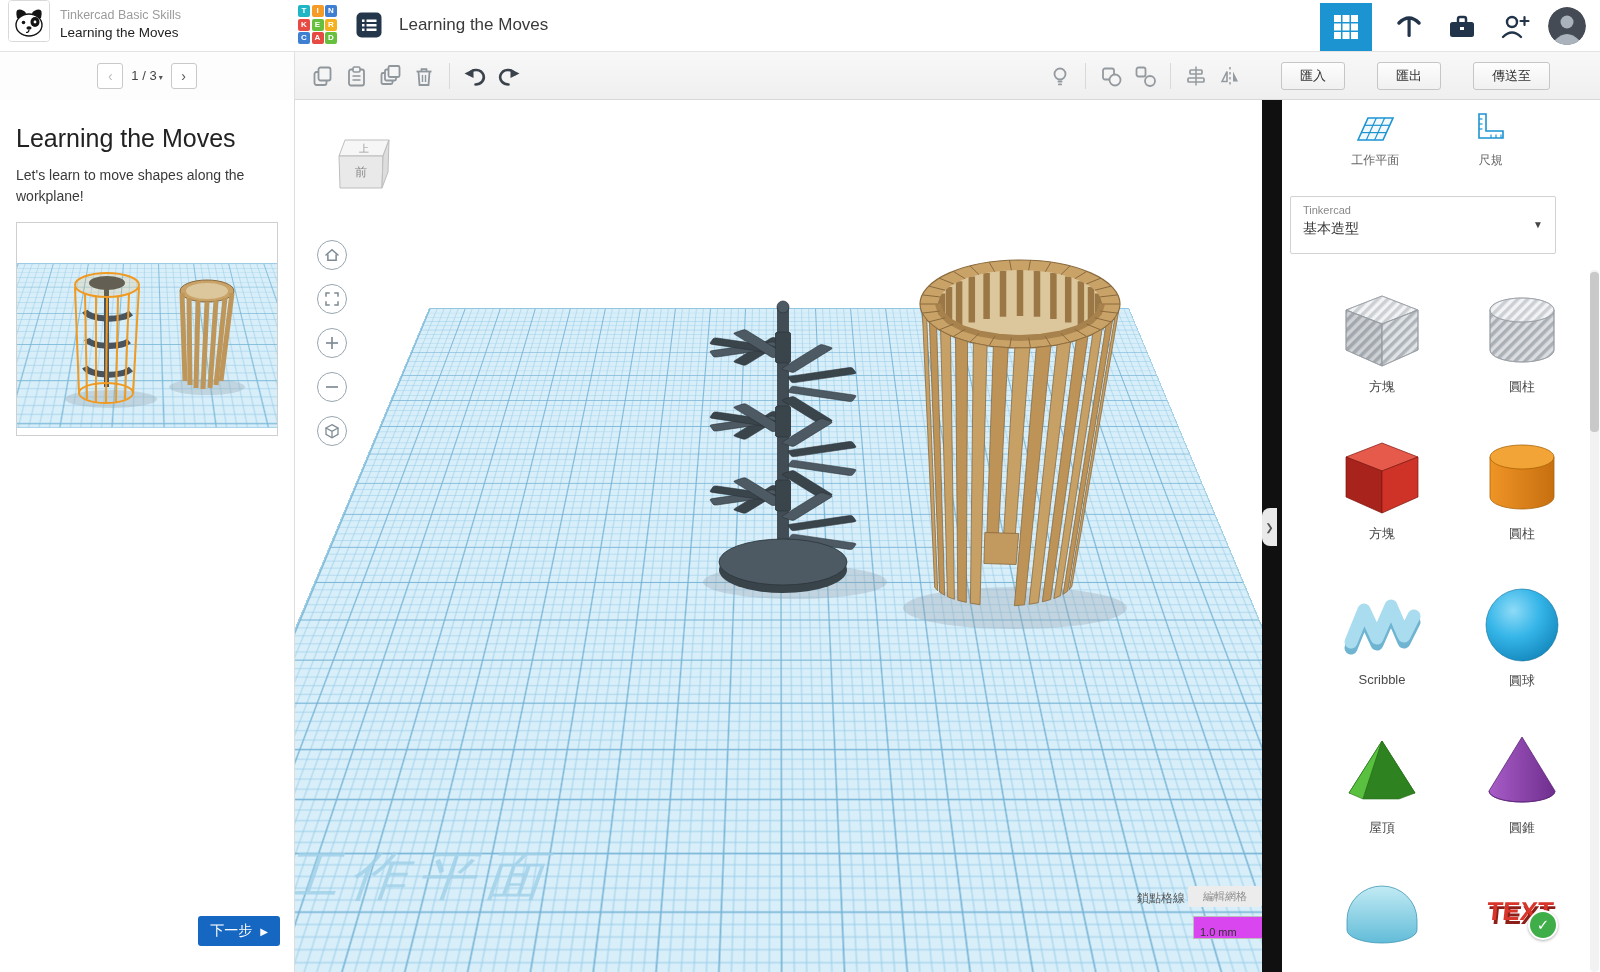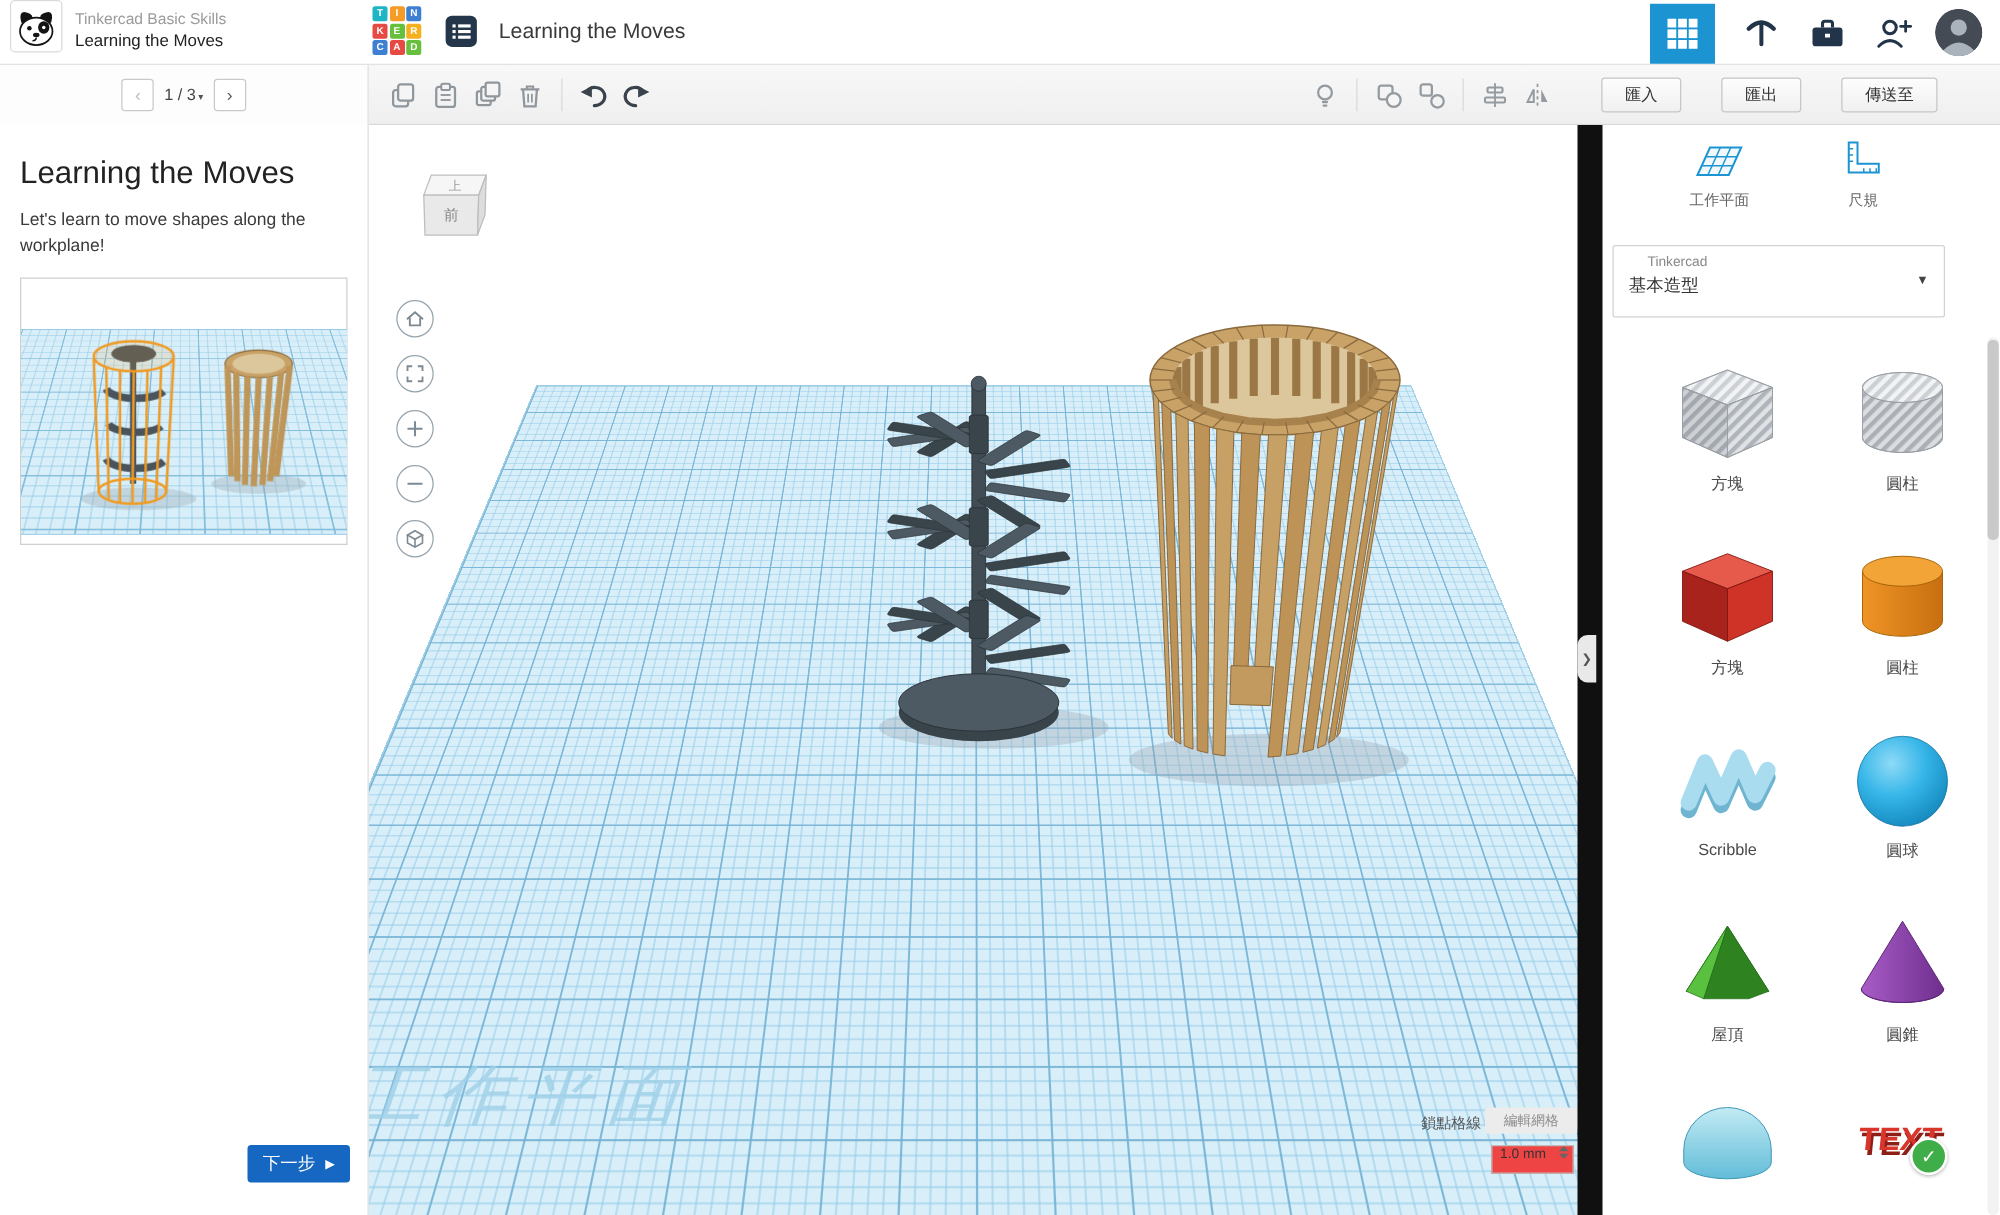--- a/index.html
+++ b/index.html
@@ -68,37 +68,37 @@
       repeating-linear-gradient(to bottom, rgba(152,205,232,.55) 0 1px, transparent 1px 7px),
       #d8eef9;
     border:1px solid #9fcfe6; }
   .watermark { position:absolute; left:-14px; top:738px; font-size:58px; letter-spacing:10px; color:#9fd0e8; opacity:.8; transform:scale(1,.92) skewX(-4deg); font-style:italic; z-index:2; white-space:nowrap; }
   .scene { position:absolute; left:0; top:0; width:967px; height:872px; z-index:3; pointer-events:none; }
   .viewcube { position:absolute; left:30px; top:28px; width:76px; height:70px; z-index:4; cursor:pointer; }
   .nav-controls { position:absolute; left:22px; top:140px; display:flex; flex-direction:column; gap:14px; z-index:4; }
   .nav-btn { width:30px; height:30px; border-radius:50%; border:1.5px solid #97a5ae; background:rgba(255,255,255,.85); display:flex; align-items:center; justify-content:center; cursor:pointer; }
   .edit-grid-btn { position:absolute; left:893px; top:786px; width:74px; height:21px; background:#ececec; border-radius:2px; font-size:11px; color:#8f8f8f; display:flex; align-items:center; justify-content:center; cursor:pointer; z-index:5; }
   .snap-label { position:absolute; left:772px; top:790px; width:118px; text-align:right; font-size:12px; color:#555; z-index:5; }
-  .snap-select { position:absolute; left:898px; top:816px; width:66px; height:23px; background:#ef4444; border:1px solid #bdbdbd; display:flex; align-items:flex-start; cursor:pointer; z-index:5; }
+  .snap-select { position:absolute; left:898px; top:816px; width:88px; height:23px; background:#d946ef; border:1px solid #bdbdbd; display:flex; align-items:flex-end; cursor:pointer; z-index:5; }
   .snap-value { flex:1; font-size:11px; color:#333; padding-left:6px; }
   .spinner { width:12px; display:flex; flex-direction:column; align-items:center; gap:2px; padding-right:3px; }
   .tri-up { width:0; height:0; border-left:4px solid transparent; border-right:4px solid transparent; border-bottom:4px solid #666; }
   .tri-dn { width:0; height:0; border-left:4px solid transparent; border-right:4px solid transparent; border-top:4px solid #666; }
 
   
   .divider { position:absolute; left:1262px; top:100px; width:20px; height:872px; background:#101010; z-index:22; }
   .div-tab { position:absolute; left:0; top:408px; width:15px; height:38px; background:#e9e9e9; border-radius:8px 0 0 8px; display:flex; align-items:center; justify-content:center; font-size:10px; color:#555; cursor:pointer; }
 
   
   .right-panel { position:absolute; left:1282px; top:100px; width:318px; height:872px; background:#fff; z-index:20; }
   .tools-row { position:absolute; left:0; top:10px; width:300px; display:flex; justify-content:space-evenly; }
   .tool-item { display:flex; flex-direction:column; align-items:center; gap:6px; cursor:pointer; }
   .tool-label { font-size:12px; color:#666; }
   .lib-select { position:absolute; left:8px; top:96px; width:266px; height:58px; background:#fff; border:1px solid #d2d2d2; border-radius:2px; padding:7px 12px; cursor:pointer; }
-  .lib-brand { font-size:11px; color:#888;margin-left:15px; }
+  .lib-brand { font-size:11px; color:#888; }
   .lib-cat { font-size:14px; color:#333; margin-top:4px; }
   .lib-caret { position:absolute; right:12px; top:22px; font-size:10px; color:#444; }
   .shapes-scroll { position:absolute; left:0; top:170px; right:12px; bottom:0; overflow:hidden;margin-left:24px; }
   .shapes-grid { display:grid; grid-template-columns:124px 124px; column-gap:16px; row-gap:0; padding:16px 0 0 14px; }
   .tile { width:124px; height:147px; display:flex; flex-direction:column; align-items:center; cursor:pointer; }
   .tile svg { display:block; }
   .tile-label { margin-top:6px; font-size:13px; color:#4a4a4a; }
   .sb-track { position:absolute; right:1px; top:170px; bottom:0; width:9px; background:#f2f2f2; border-radius:4px; }
   .sb-thumb { position:absolute; right:1px; top:172px; width:9px; height:160px; background:#c9c9c9; border-radius:4px; cursor:pointer; }
   .help-badge { position:absolute; right:42px; bottom:32px; width:30px; height:30px; border-radius:50%; background:#3fae49; border:2px solid #fff; box-shadow:0 1px 3px rgba(0,0,0,.3); color:#fff; font-size:15px; font-weight:bold; display:flex; align-items:center; justify-content:center; cursor:pointer; }

